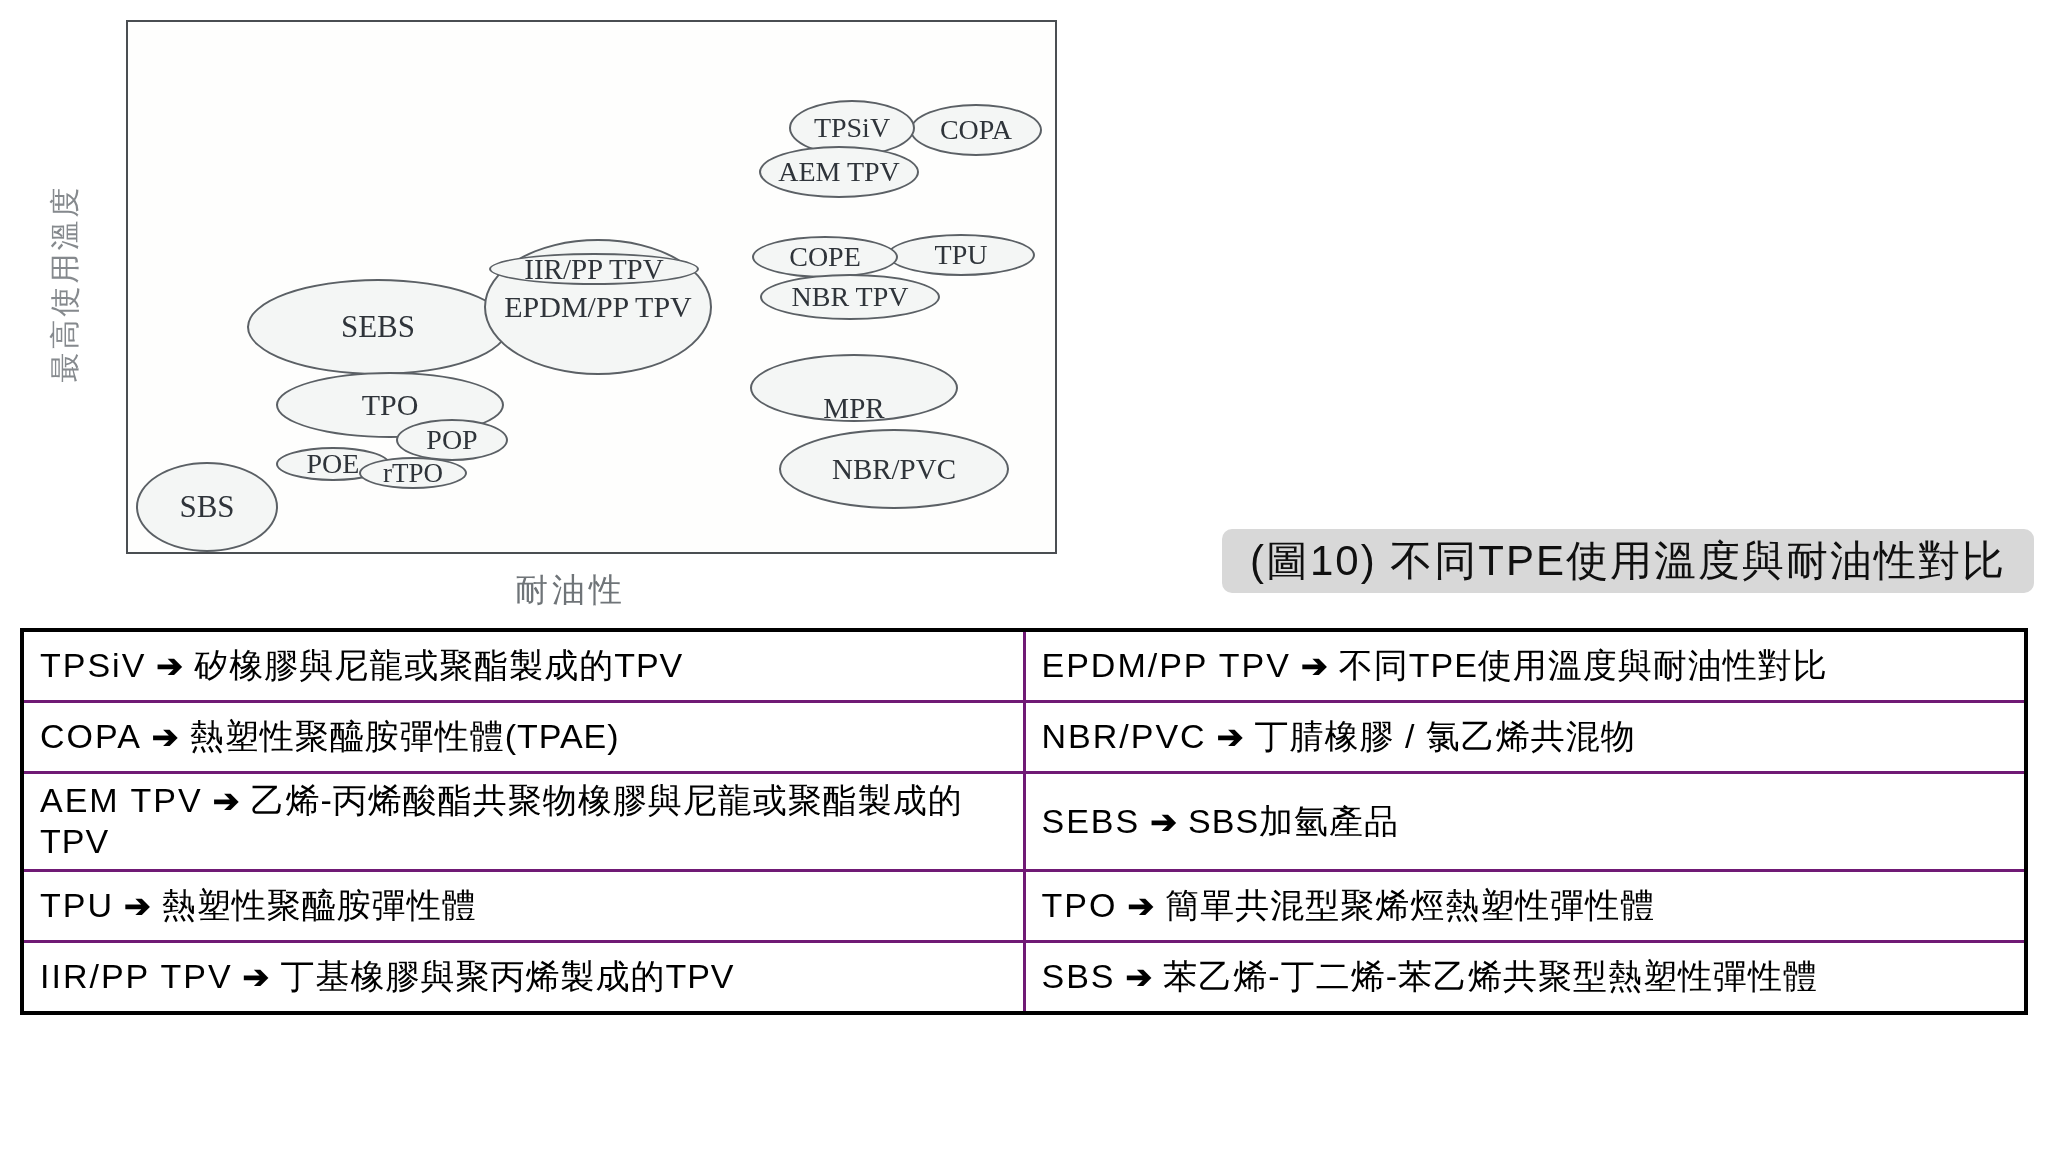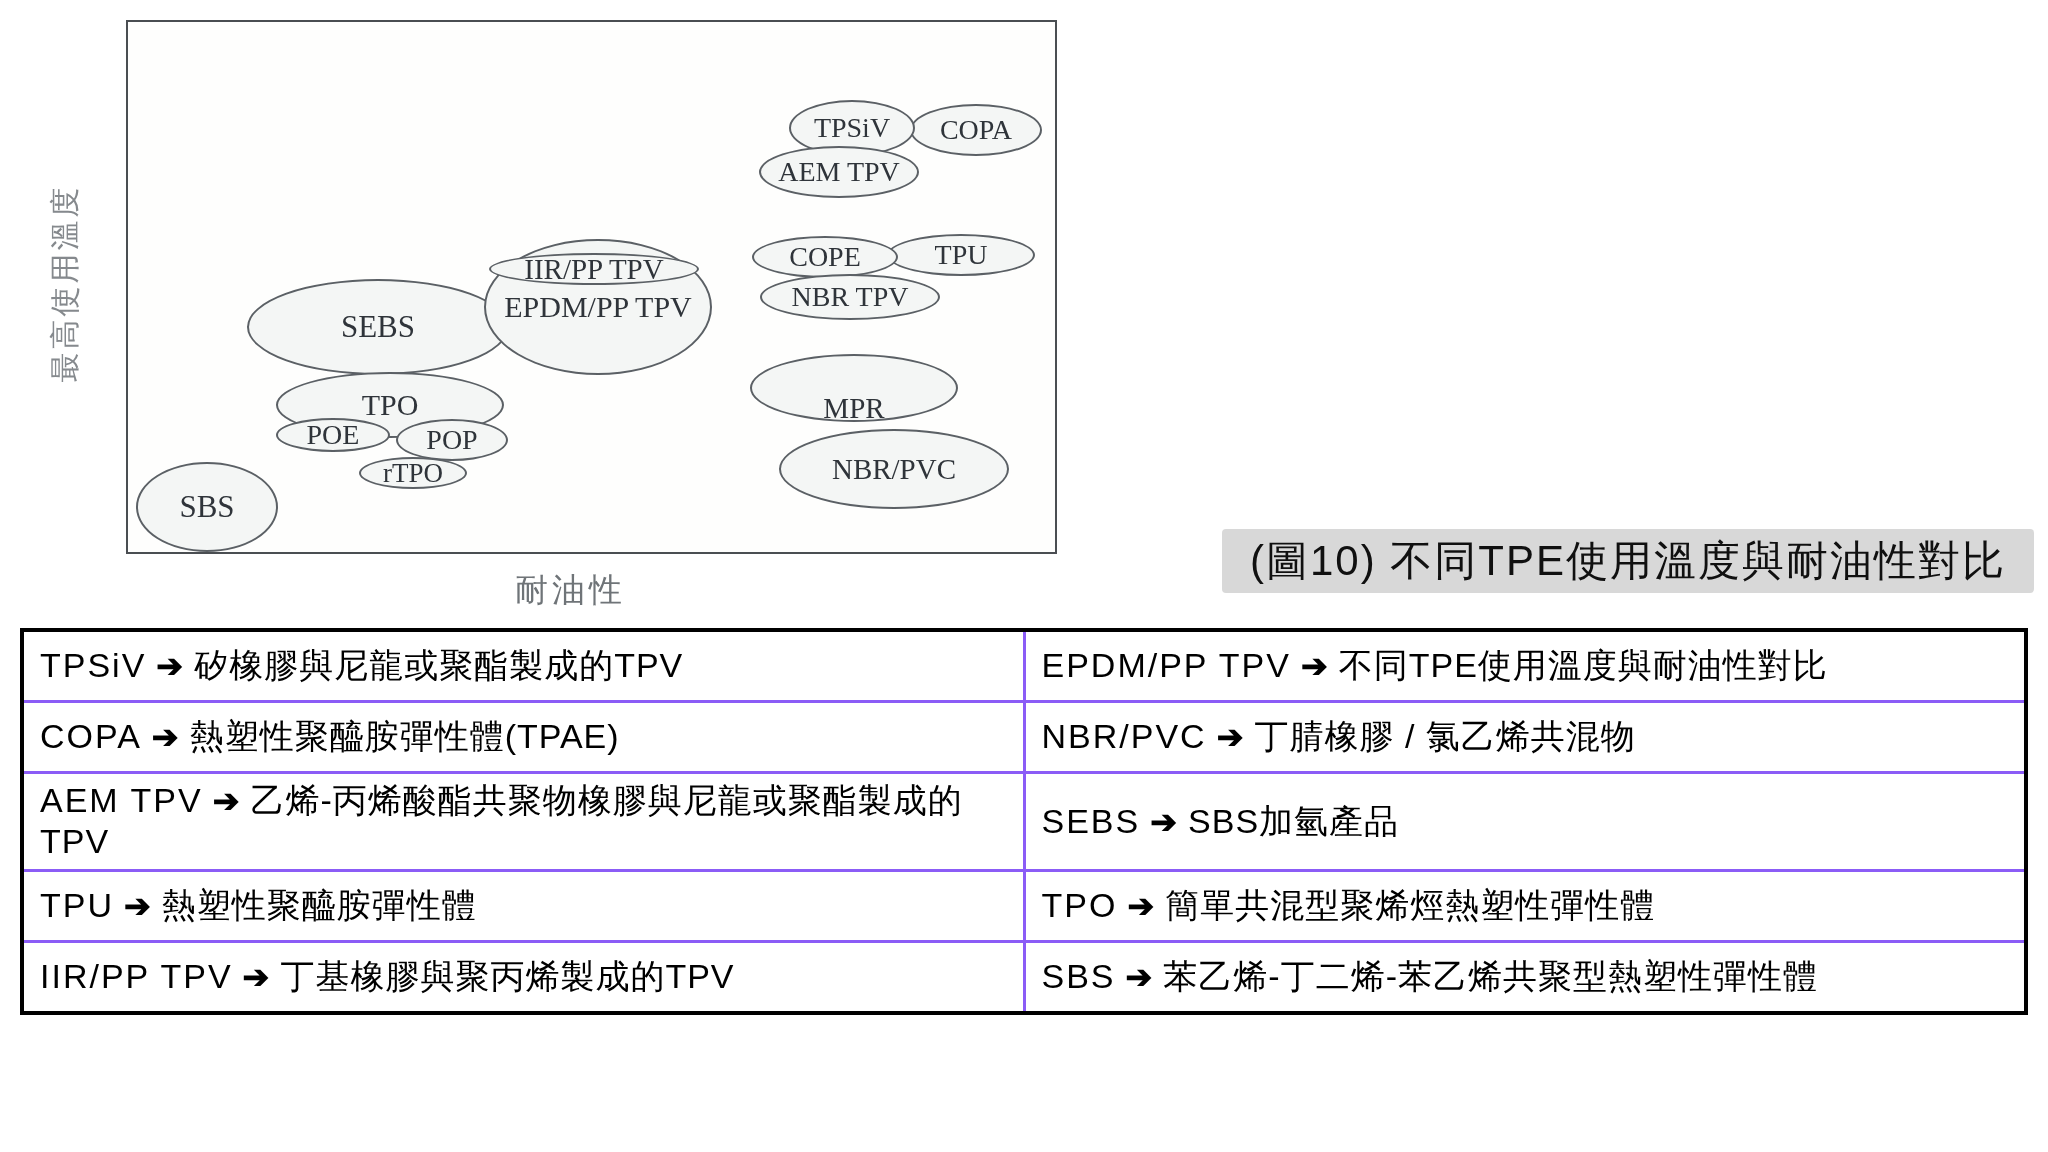--- a/index.html
+++ b/index.html
@@ -20,32 +20,32 @@
   .y-label {
     position:absolute; left:-52px; top:263px; width:234px; text-align:center;
     transform:rotate(-90deg); font-size:30px; color:#85898d; letter-spacing:3px;
   }
   .x-label {
     position:absolute; left:515px; top:568px; width:170px; text-align:left;
     font-size:33px; color:#6f7478; letter-spacing:4px;
   }
   .caption {
     position:absolute; left:1222px; top:529px; height:64px; line-height:64px;
-    background:#d8d8d8; border-radius:4px; padding:0 28px;
+    background:#d8d8d8; border-radius:10px; padding:0 28px;
     font-size:42px; color:#101010; letter-spacing:2px; white-space:nowrap;
   }
 
   
   table.abbr {
     position:absolute; left:20px; top:628px; width:2008px;
     border-collapse:collapse; table-layout:fixed;
     border:4px solid #000;
   }
   table.abbr td {
-    border:3px solid #8b5cf6; width:50%;
+    border:3px solid #701a75; width:50%;
     font-size:34px; line-height:1.22; color:#000;
     padding:6px 16px; height:56px; vertical-align:middle;
     letter-spacing:1px; word-break:break-word;
   }
   .abbr-key { font-weight:500; letter-spacing:2px; }
   .arrow { font-size:32px; padding:0 10px; font-weight:bold; }
 </style>
 </head>
 <body>
 
@@ -57,21 +57,21 @@
       </div>
       <div class="ellipse" style="left: 356px; top: 217px; width: 228px; height: 136px;">
         <span style="font-size: 30px;">EPDM/PP TPV</span>
       </div>
       <div class="ellipse" style="left: 361px; top: 231px; width: 210px; height: 32px;">
         <span style="font-size: 29px;">IIR/PP TPV</span>
       </div>
       <div class="ellipse" style="left: 148px; top: 350px; width: 228px; height: 66px;">
         <span style="font-size: 30px;">TPO</span>
       </div>
-      <div class="ellipse" style="left: 148px; top: 396px; width: 114px; height: 34px; justify-content: center;">
+      <div class="ellipse" style="left: 148px; top: 425px; width: 114px; height: 34px; justify-content: center;">
         <span style="font-size: 28px;">POE</span>
       </div>
       <div class="ellipse" style="left: 268px; top: 397px; width: 112px; height: 42px;">
         <span style="font-size: 28px;">POP</span>
       </div>
       <div class="ellipse" style="left: 231px; top: 435px; width: 108px; height: 32px;">
         <span style="font-size: 27px;">rTPO</span>
       </div>
       <div class="ellipse" style="left: 8px; top: 440px; width: 142px; height: 90px;">
         <span style="font-size: 31px;">SBS</span>

